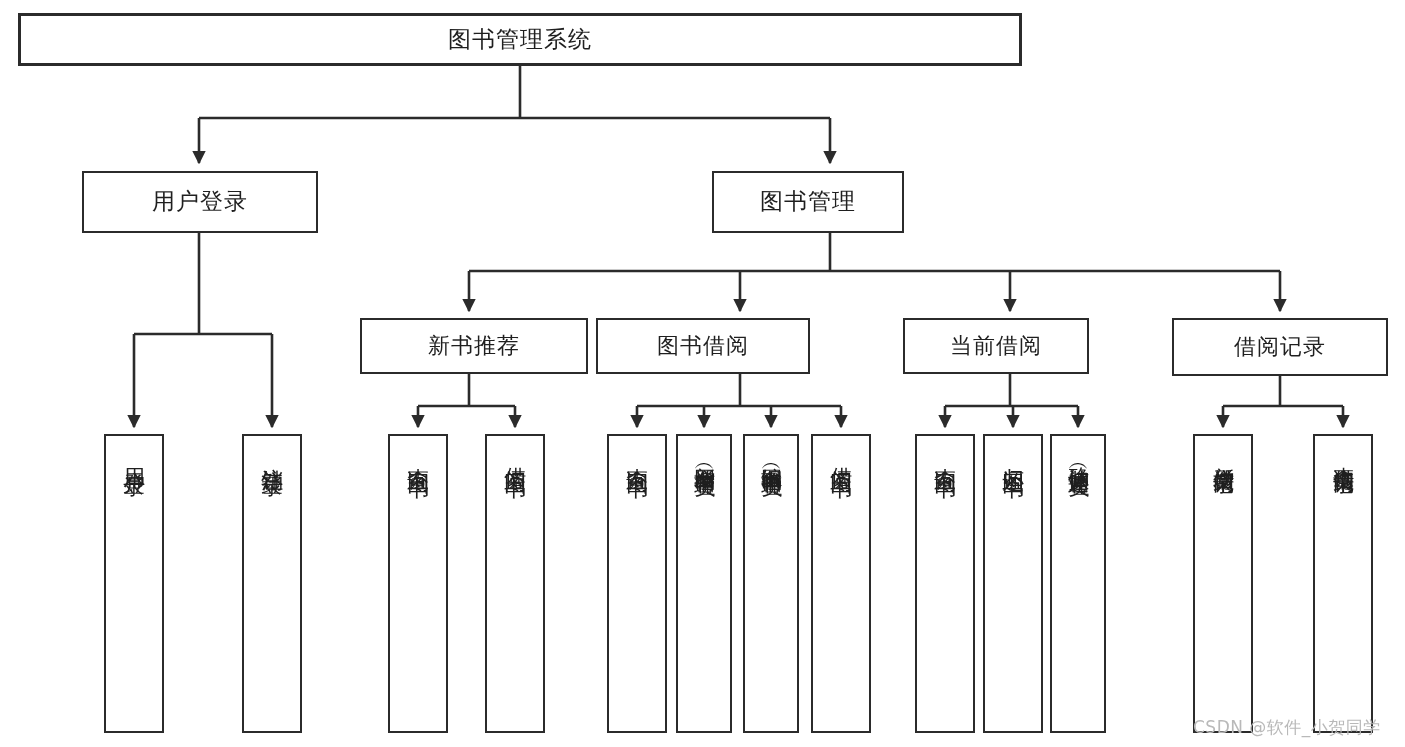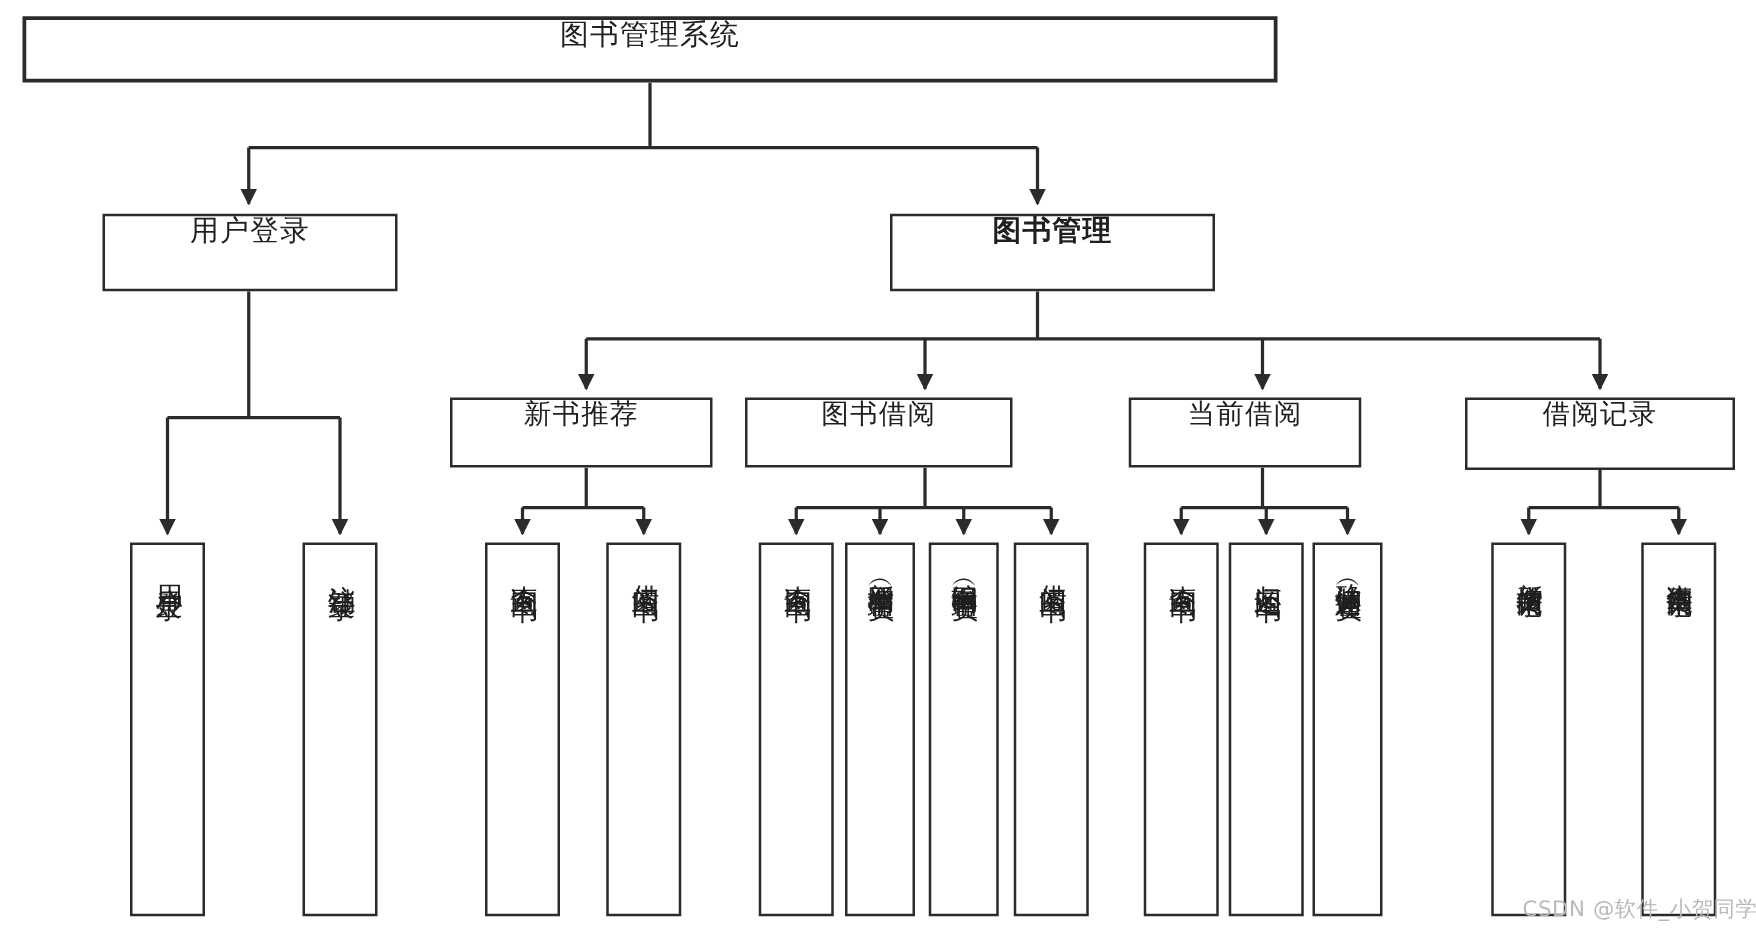--- a/index.html
+++ b/index.html
@@ -24,21 +24,21 @@
     top: 0;
     width: 1405px;
     height: 747px;
   }
   .node {
     position: absolute;
     box-sizing: border-box;
     background: #ffffff;
     border: 2px solid #2b2b2b;
     display: flex;
-    align-items: flex-start;
+    align-items: center;
     justify-content: center;
     color: #1a1a1a;
   }
   .node.root  { border-width: 3px; }
   .node-label {
     font-size: 23px;
     line-height: 1.1;
     letter-spacing: 1px;
     white-space: nowrap;
     color: #1f1f1f;
@@ -125,25 +125,25 @@
     </g>
   </svg>
 
   <div class="node root" id="node-root" style="left: 18px; top: 13px; width: 1004px; height: 53px;">
     <span class="node-label">图书管理系统</span>
   </div>
 
   <div class="node level2" id="node-l2-0" style="left: 82px; top: 171px; width: 236px; height: 62px;">
     <span class="node-label">用户登录</span>
   </div>
-  <div class="node level2" id="node-l2-1" style="left: 712px; top: 171px; width: 260px; height: 62px; font-weight: bold;">
+  <div class="node level2" id="node-l2-1" style="left: 712px; top: 171px; width: 192px; height: 62px;">
     <span class="node-label">图书管理</span>
   </div>
 
-  <div class="node level3" id="node-l3-0" style="left: 360px; top: 318px; width: 210px; height: 56px;">
+  <div class="node level3" id="node-l3-0" style="left: 360px; top: 318px; width: 228px; height: 56px;">
     <span class="node-label">新书推荐</span>
   </div>
   <div class="node level3" id="node-l3-1" style="left: 596px; top: 318px; width: 214px; height: 56px;">
     <span class="node-label">图书借阅</span>
   </div>
   <div class="node level3" id="node-l3-2" style="left: 903px; top: 318px; width: 186px; height: 56px;">
     <span class="node-label">当前借阅</span>
   </div>
   <div class="node level3" id="node-l3-3" style="left: 1172px; top: 318px; width: 216px; height: 58px;">
     <span class="node-label">借阅记录</span>
@@ -182,15 +182,15 @@
   <div class="node leaf tall-text" id="node-leaf-10" style="left: 1050px; top: 434px; width: 56px; height: 299px;">
     <span class="node-label">确认归还（管理员）</span>
   </div>
   <div class="node leaf tall-text" id="node-leaf-11" style="left: 1193px; top: 434px; width: 60px; height: 299px;">
     <span class="node-label">新增借阅记录</span>
   </div>
   <div class="node leaf tall-text" id="node-leaf-12" style="left: 1313px; top: 434px; width: 60px; height: 299px;">
     <span class="node-label">查询借阅记录</span>
   </div>
 
-  <div class="watermark" id="watermark" style="left: 1218px; top: 716px;">CSDN @软件_小贺同学</div>
+  <div class="watermark" id="watermark" style="left: 1193px; top: 716px;">CSDN @软件_小贺同学</div>
 
 </div>
 
 </body></html>

